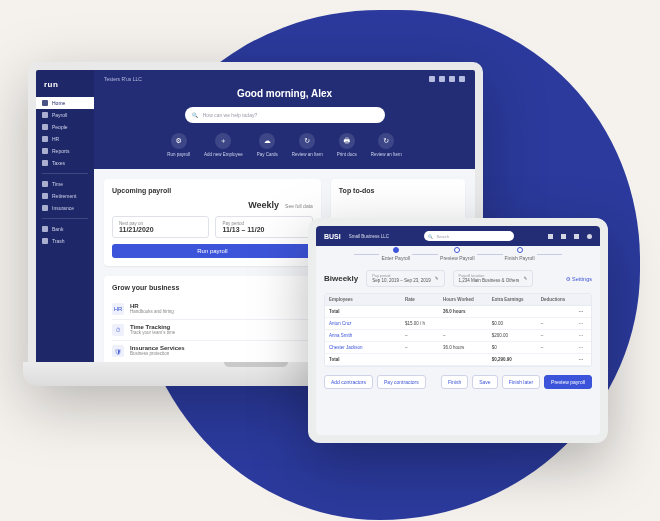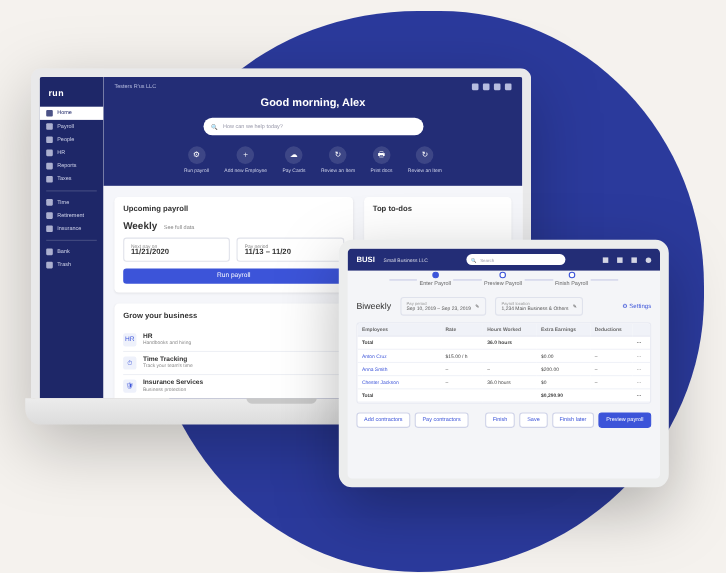--- a/index.html
+++ b/index.html
@@ -166,21 +166,21 @@
   .cards-row { display:flex; gap:10px; margin-bottom:10px; }
   .card {
     background: #fff;
     border-radius: 4px;
     padding: 8px;
     box-shadow: 0 1px 2px rgba(0,0,0,.06);
   }
   .card h3 { font-size: 7px; font-weight:600; margin-bottom:6px; }
   .payroll-card { flex: 1.7; }
   .todos-card { flex: 1; }
-  .weekly-row { display:flex; align-items:baseline; gap:6px; margin-bottom:6px;}
+  .weekly-row { display:flex; align-items:baseline; gap:6px; margin-bottom:6px;justify-content:flex-end;}
   .weekly-title { font-size:9px; font-weight:700; }
   .weekly-sub { font-size:5px; color:#888; }
   .date-boxes { display:flex; gap:6px; margin-bottom:6px;}
   .date-box {
     flex:1;
     border:1px solid #e0e2ea;
     border-radius:3px;
     padding:4px 6px;
   }
   .date-box .lbl { font-size:4.5px; color:#888; white-space:nowrap; overflow:hidden; }
@@ -254,21 +254,21 @@
     position:relative;
   }
   .t-tabs::before{
     content:"";position:absolute;top:50%;left:30px;right:30px;height:1px;background:#c7cbe6;z-index:0;
   }
   .t-tab{position:relative;z-index:1;background:#f4f5f8;padding:0 2px;display:flex;flex-direction:column;align-items:center;gap:2px;}
   .t-dot{width:6px;height:6px;border-radius:50%;background:#3c54d9;border:1px solid #3c54d9;}
   .t-dot.hollow{background:#fff;}
   .t-body{padding:8px;}
   .t-sched{display:flex;gap:8px;align-items:center;margin-bottom:6px;}
-  .t-sched-title{font-size:8px;font-weight:400;}
+  .t-sched-title{font-size:8px;font-weight:700;}
   .t-field{
     border:1px solid #dfe2ec;border-radius:3px;padding:3px 5px;font-size:4.5px;color:#555;
     display:flex;align-items:center;gap:4px;min-width:70px;
   }
   .t-field .tiny{font-size:3.8px;color:#999;display:block;}
   .t-table{
     background:#fff;border:1px solid #e8eaf2;border-radius:3px;overflow:hidden;
   }
   .t-tr{display:grid;grid-template-columns:1.4fr .7fr .9fr .9fr .7fr .3fr;font-size:4.5px;}
   .t-th{background:#f0f2f8;color:#666;font-weight:600;padding:3px 4px;border-bottom:1px solid #e8eaf2;}

